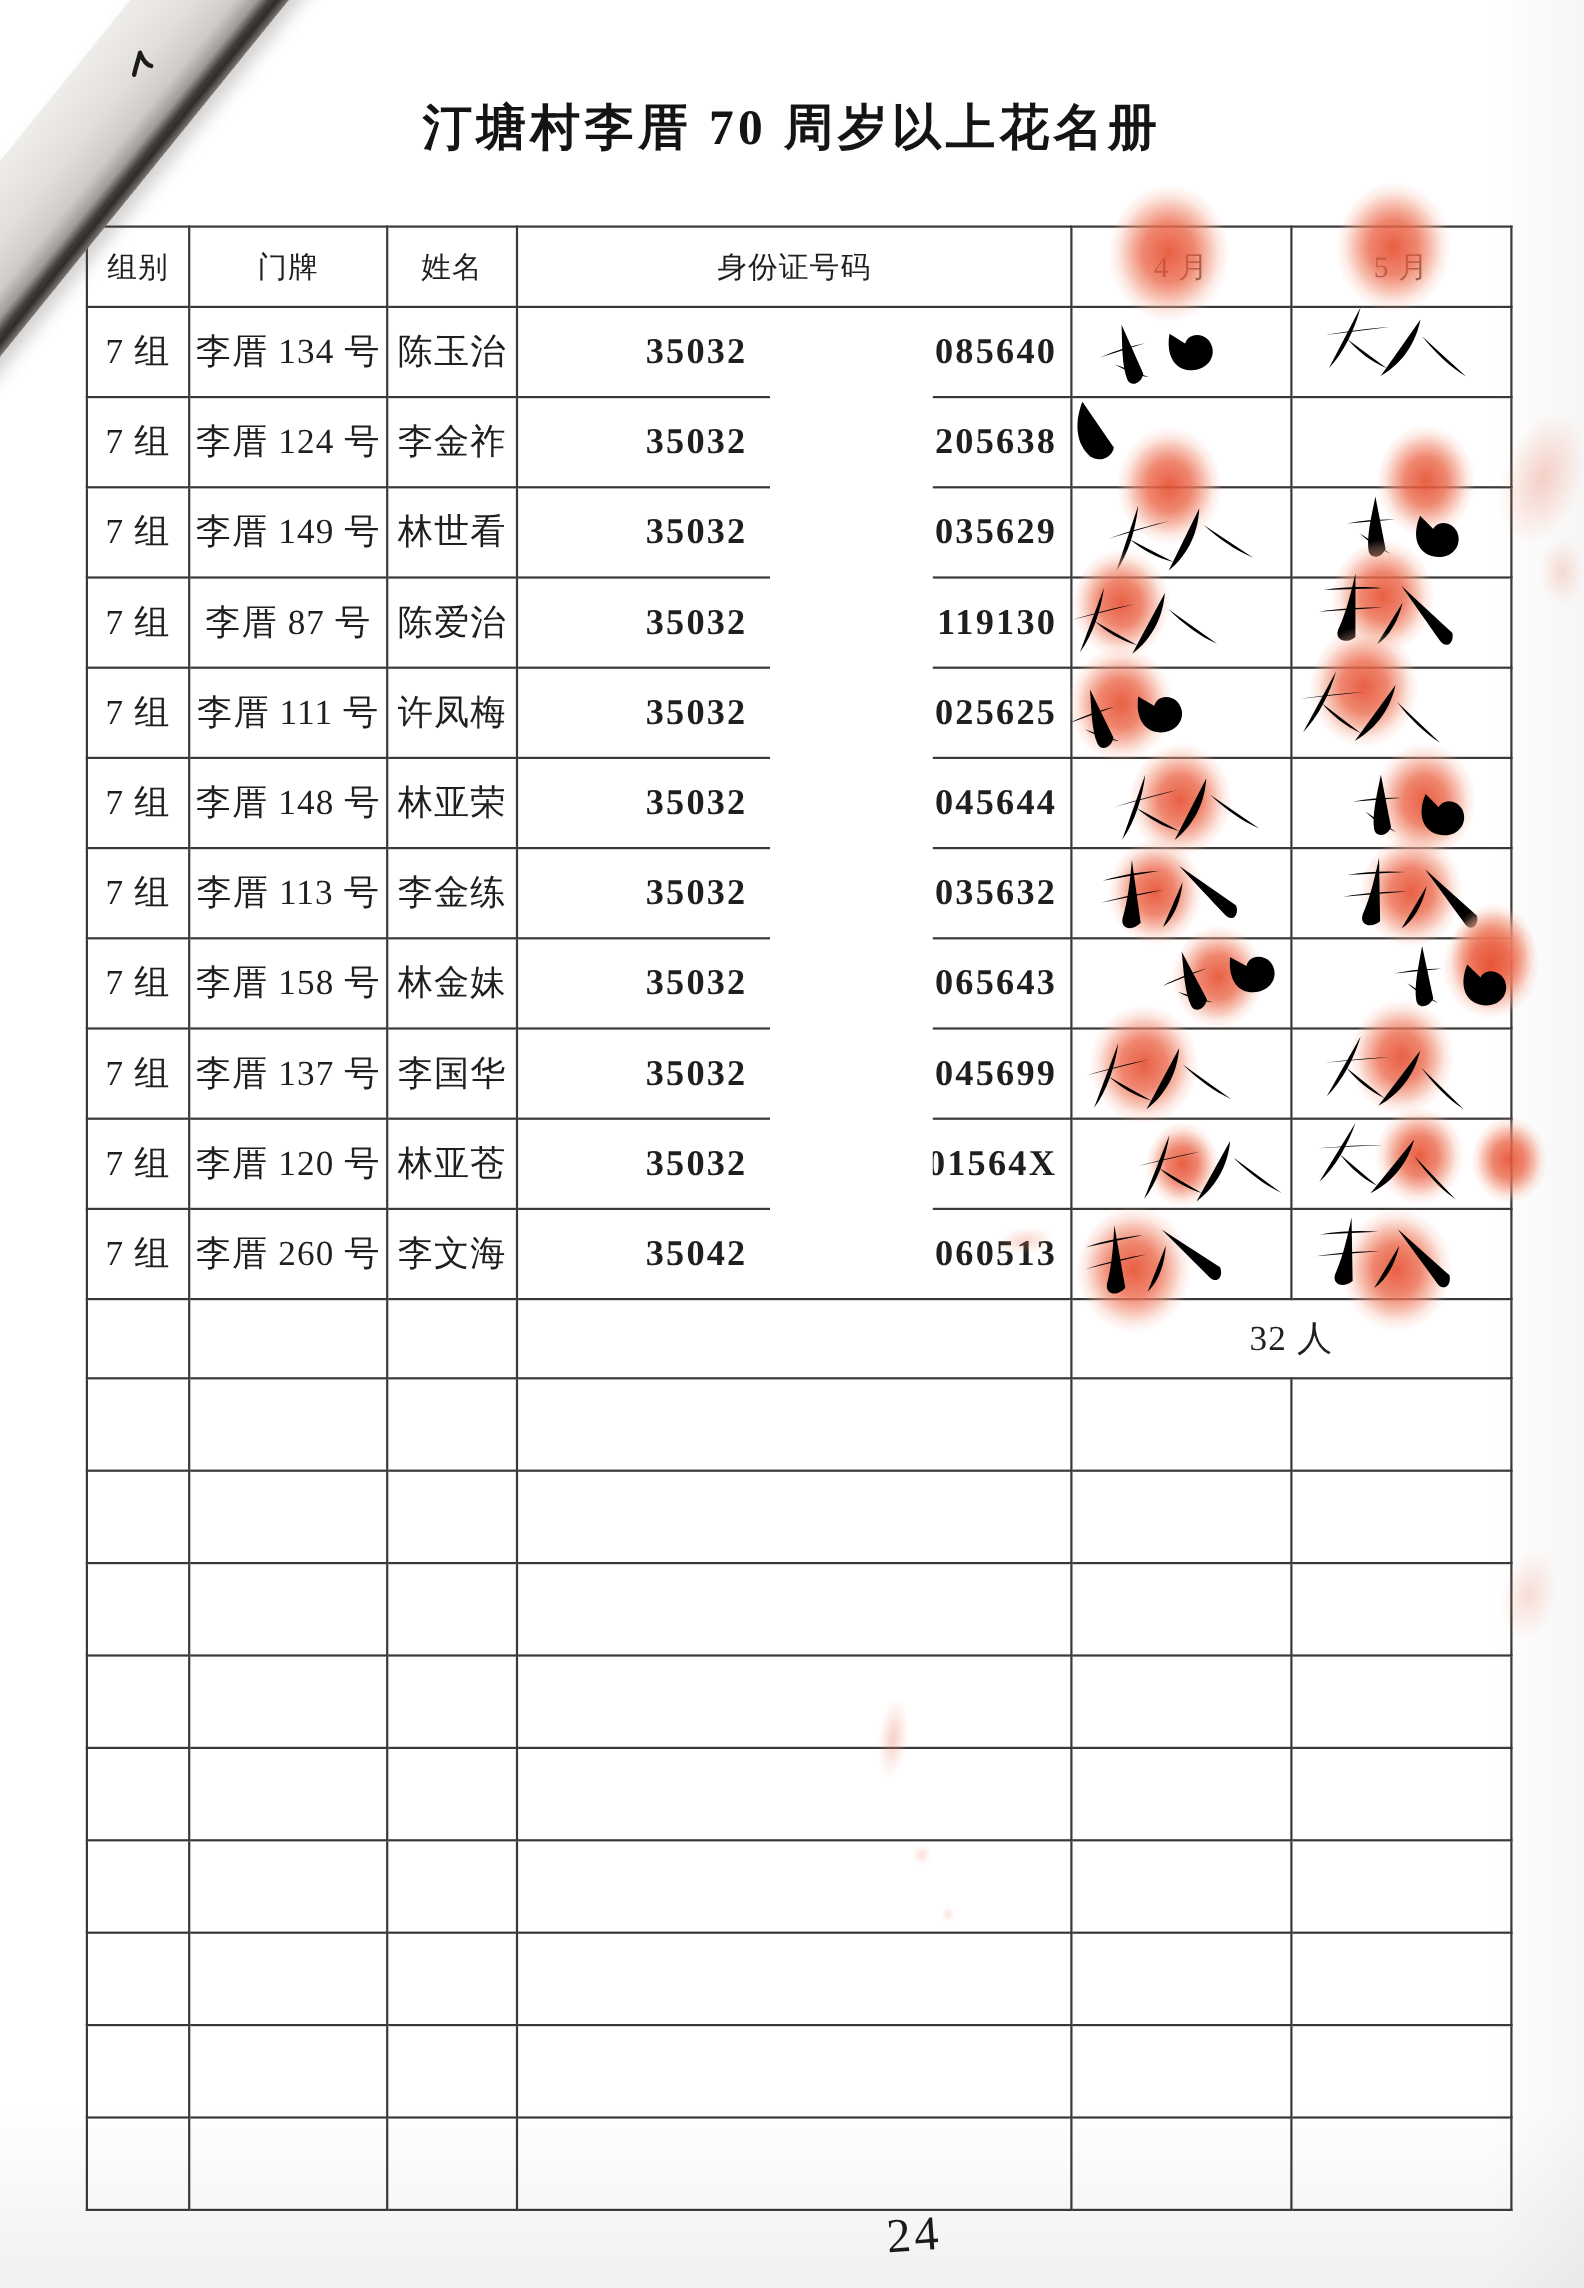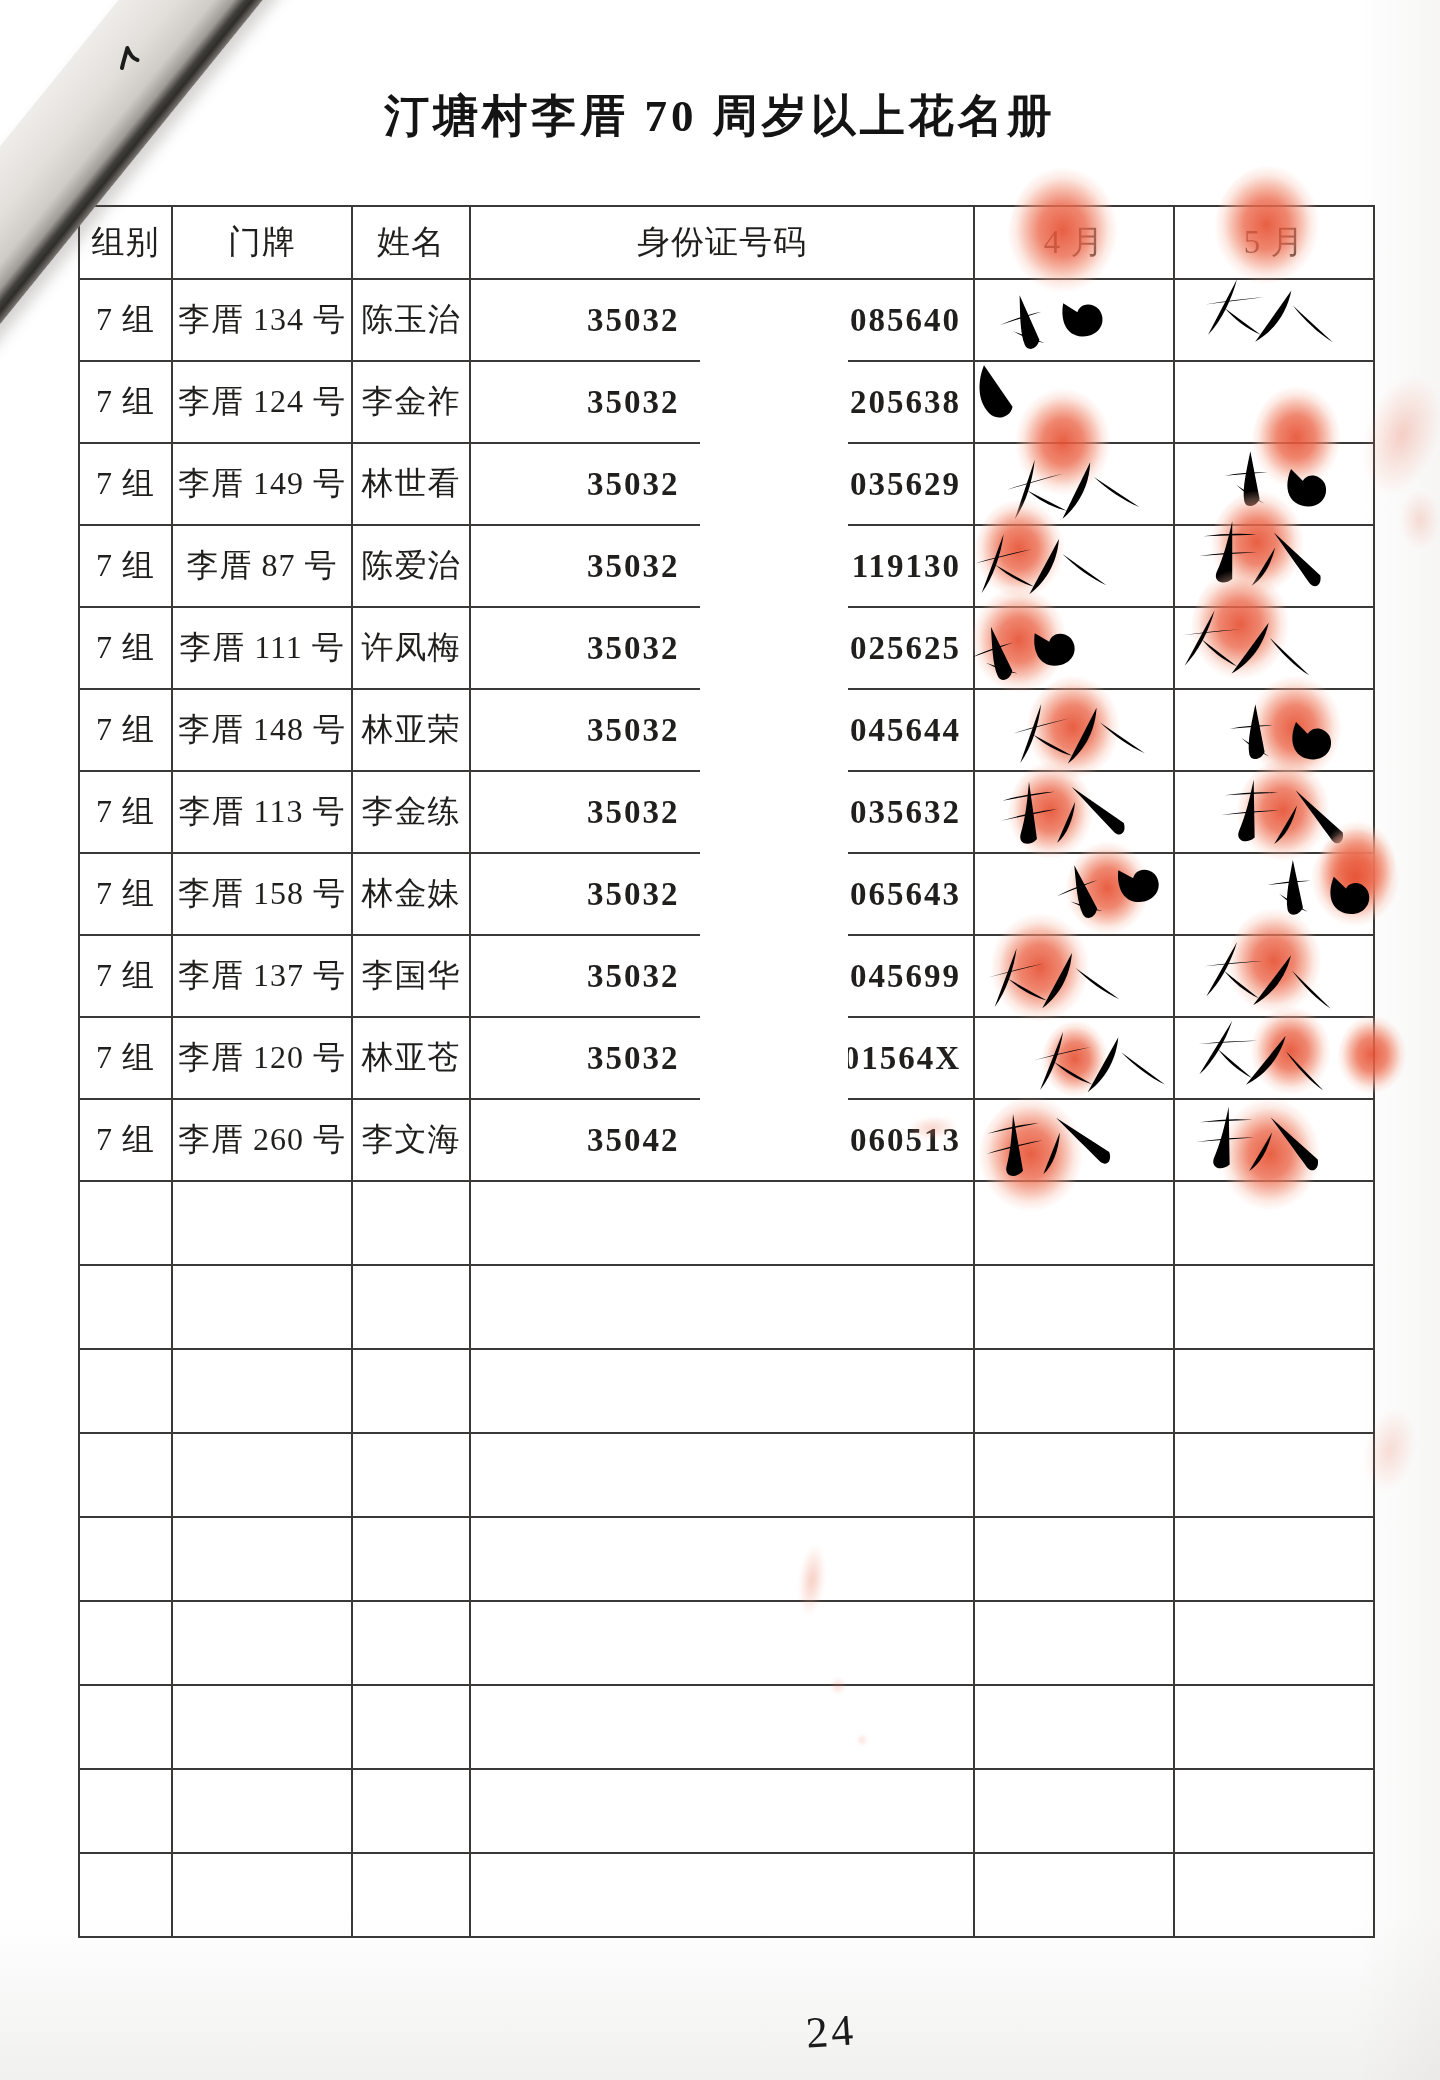--- a/index.html
+++ b/index.html
@@ -20,21 +20,21 @@
 
   
   .title{position:absolute;left:0;top:86px;width:100%;text-align:center;
     font-size:45px;font-weight:bold;letter-spacing:4px;color:#141414;}
 
   
   .table-wrap{position:absolute;left:78px;top:205px;width:1295px;z-index:1;}
   table.roster{border-collapse:collapse;table-layout:fixed;width:1295px;}
   table.roster td{border:2px solid #3b3937;padding:0;text-align:center;vertical-align:middle;
     font-size:32px;color:#201f1d;letter-spacing:1px;white-space:nowrap;overflow:visible;}
-  tr.hdr{height:73px;} tr.hdr td{font-size:33px;}
+  tr.hdr{height:73px;} tr.hdr td{font-size:27px;}
   tr.drow{height:82px;}
   tr.trow{height:72px;} 
   tr.erow{height:84px;}
   td.idc{text-align:left;font-weight:bold;}
   .id-flex{display:flex;justify-content:space-between;align-items:center;padding:0 12px 0 116px;
     font-size:33px;letter-spacing:2px;}
 
   
   .redaction{position:absolute;left:700px;top:281px;width:148px;height:898px;background:#ffffff;z-index:2;}
 
@@ -232,20 +232,27 @@
       <td class="idc">
             <div class="id-flex">
         <span>35042</span>
         <span>060513</span>
             </div>
           </td>
       <td></td>
       <td></td>
     </tr>
 
+    <tr class="trow">
+      <td></td>
+          <td></td>
+      <td></td>
+          <td></td>
+      <td colspan="2">32 人</td>
+    </tr>
 
     <tr class="erow">
           <td></td>
           <td></td>
           <td></td>
           <td></td>
           <td></td>
           <td></td>
         </tr>
     <tr class="erow">

